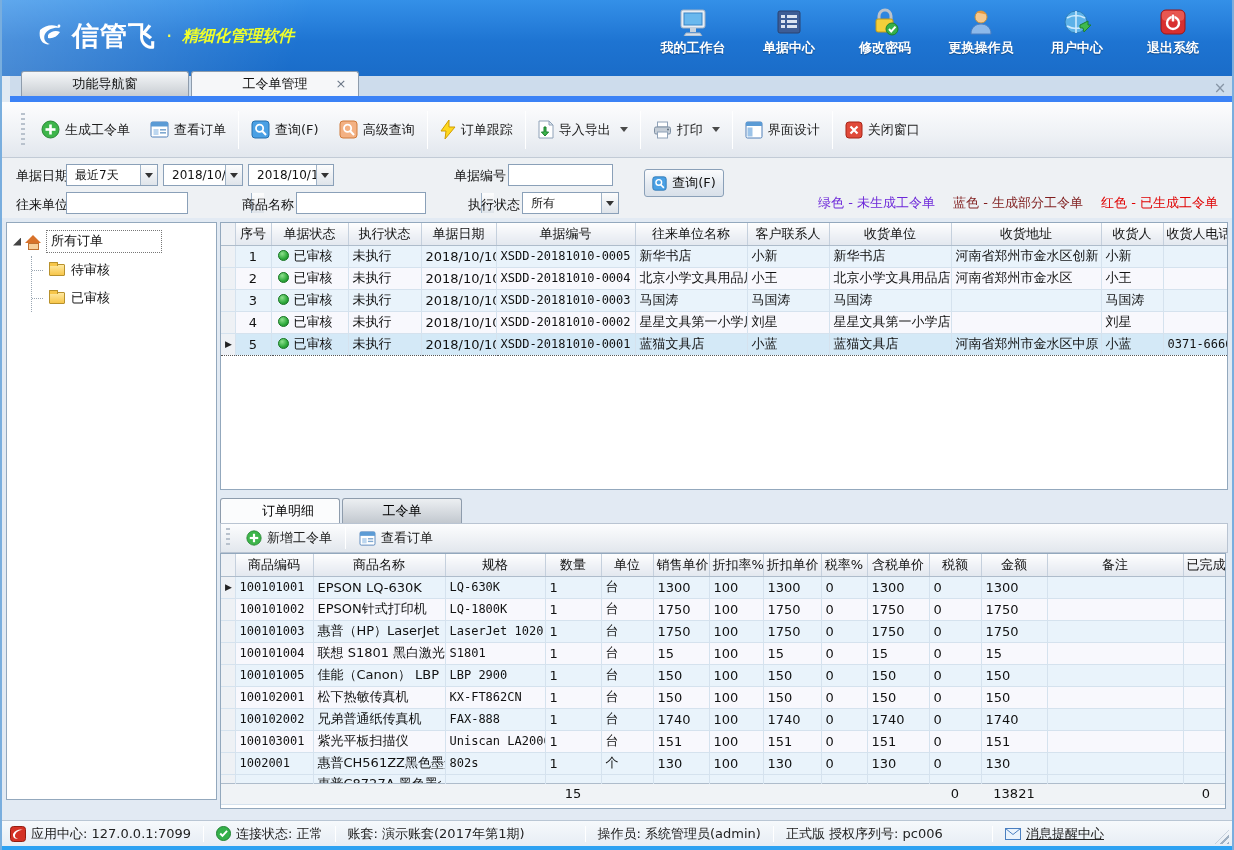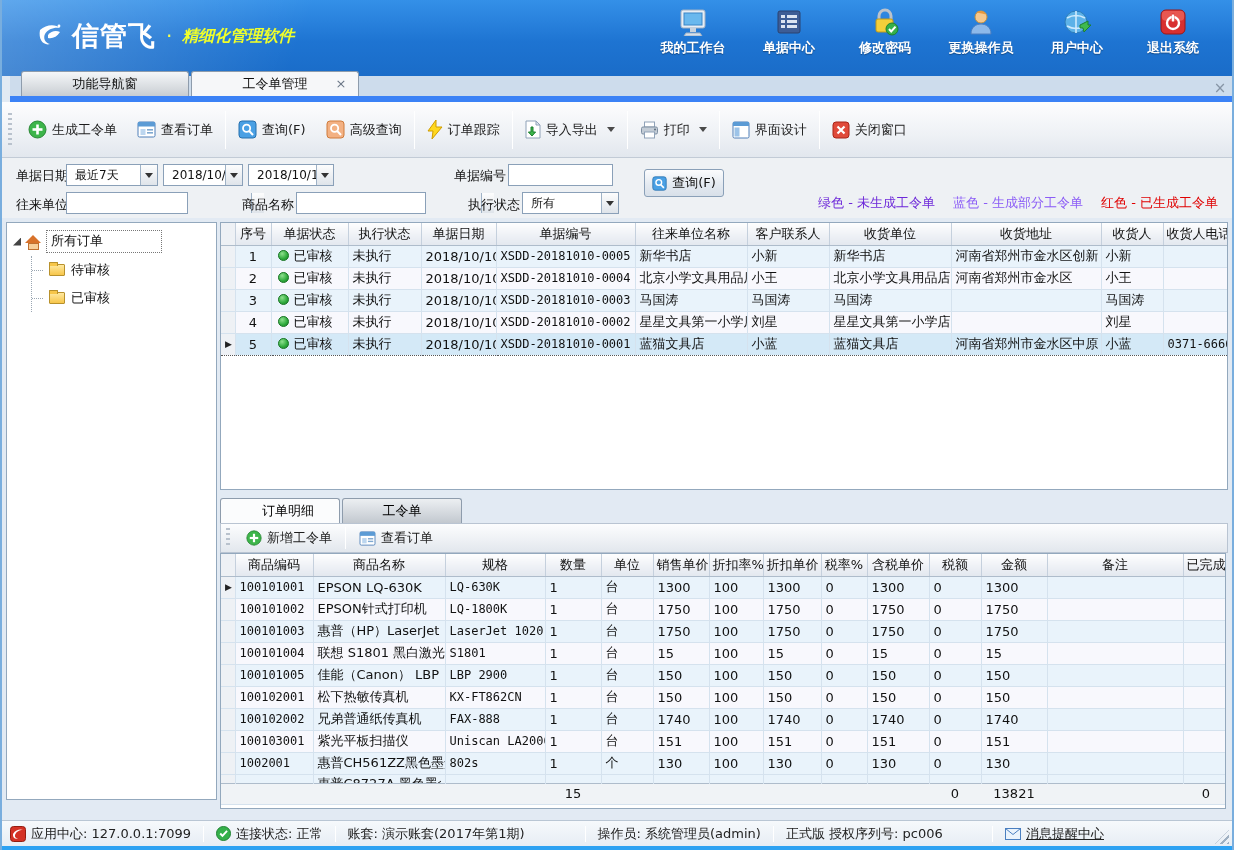--- a/index.html
+++ b/index.html
@@ -28,21 +28,21 @@
          border:1px solid #8e9cac; border-bottom:none; border-radius:3px 3px 0 0; cursor:pointer; position:relative; }
   .tab.inactive { background:linear-gradient(180deg,#f5f7f9,#d6dade 70%,#c7ccd2); margin-right:2px; }
   .tab.active { background:#f6f7f9; z-index:2; }
   .tab.active .tab-close { position:absolute; right:10px; top:4px; width:14px; height:16px; color:#6a7686; font-size:13px; line-height:16px; }
   .strip-close { position:absolute; right:12px; top:4px; width:16px; height:16px; color:#8795a6; font-size:15px;
                  line-height:16px; text-align:center; cursor:pointer; }
 
   
   .toolbar { position:absolute; left:0; top:102px; width:100%; height:56px;
              background:linear-gradient(180deg,#fdfdfe,#eef1f5 60%,#e2e7ee); border-bottom:1px solid #c2cbd6;
-             display:flex; align-items:center; padding-left:6px; }
+             display:flex; align-items:center; padding-left:19px; }
   .grip { width:4px; height:34px; margin-right:6px;
           background:repeating-linear-gradient(180deg,#b9c2cd 0 2px,transparent 2px 5px); }
   .tbtn { display:flex; align-items:center; gap:5px; padding:0 10px; height:40px; cursor:pointer;
           font-size:13px; color:#1c1c1c; white-space:nowrap; }
   .tbtn svg { display:block; }
   .tsep { width:1px; height:38px; background:#c6ced9; border-right:1px solid #fff; margin:0 2px; }
   .caret-down { width:0; height:0; border-left:4px solid transparent; border-right:4px solid transparent;
                 border-top:5px solid #4a4a4a; margin-left:4px; }
 
   
@@ -53,21 +53,21 @@
   .combo .cbtn { width:17px; height:20px; background:linear-gradient(180deg,#fdfdfd,#dfe4ea); border-left:1px solid #9fb2c6;
                  display:flex; align-items:center; justify-content:center; }
   .cbtn .car { width:0; height:0; border-left:4px solid transparent; border-right:4px solid transparent; border-top:5px solid #333; }
   .tinput input { flex:1; height:100%; border:none; outline:none; font-size:13px; padding:0 4px; background:transparent; }
   .tinput .dots { width:17px; height:20px; background:linear-gradient(180deg,#fdfdfd,#dfe4ea); border-left:1px solid #9fb2c6;
                   font-size:11px; line-height:18px; text-align:center; letter-spacing:1px; color:#222; cursor:pointer; }
   .search-btn { position:absolute; left:642px; top:11px; width:80px; height:28px; border:1px solid #8aa0b8; border-radius:3px;
                 background:linear-gradient(180deg,#fbfcfd,#e3e9f0 60%,#d8e0e9); display:flex; align-items:center;
                 justify-content:center; gap:5px; font-size:13px; cursor:pointer; }
   .legend { position:absolute; right:14px; top:36px; display:flex; gap:18px; font-size:13px; white-space:nowrap; }
-  .legend-green { color:#6d28d9; } .legend-blue { color:#8b5cf6; } .legend-red { color:#e00000; }
+  .legend-green { color:#6d28d9; } .legend-blue { color:#7f1d1d; } .legend-red { color:#e00000; }
 
   
   .tree { position:absolute; left:4px; top:222px; width:211px; height:578px; background:#fff; border:1px solid #93a8bd;
           font-size:13px; color:#111; padding-top:4px; }
   .tree-root { display:flex; align-items:center; gap:4px; padding:3px 2px 3px 6px; cursor:pointer; }
   .tree-root .root-label { border:1px dotted #777; padding:1px 58px 2px 4px; }
   .expander { width:8px; height:8px; background:#444; clip-path:polygon(100% 0,100% 100%,0 100%); }
   .house { position:relative; width:17px; height:14px; margin-top:2px; }
   .house .roof { position:absolute; left:0; top:-1px; width:0; height:0; border-left:8px solid transparent;
                  border-right:8px solid transparent; border-bottom:8px solid #d8722a; }

